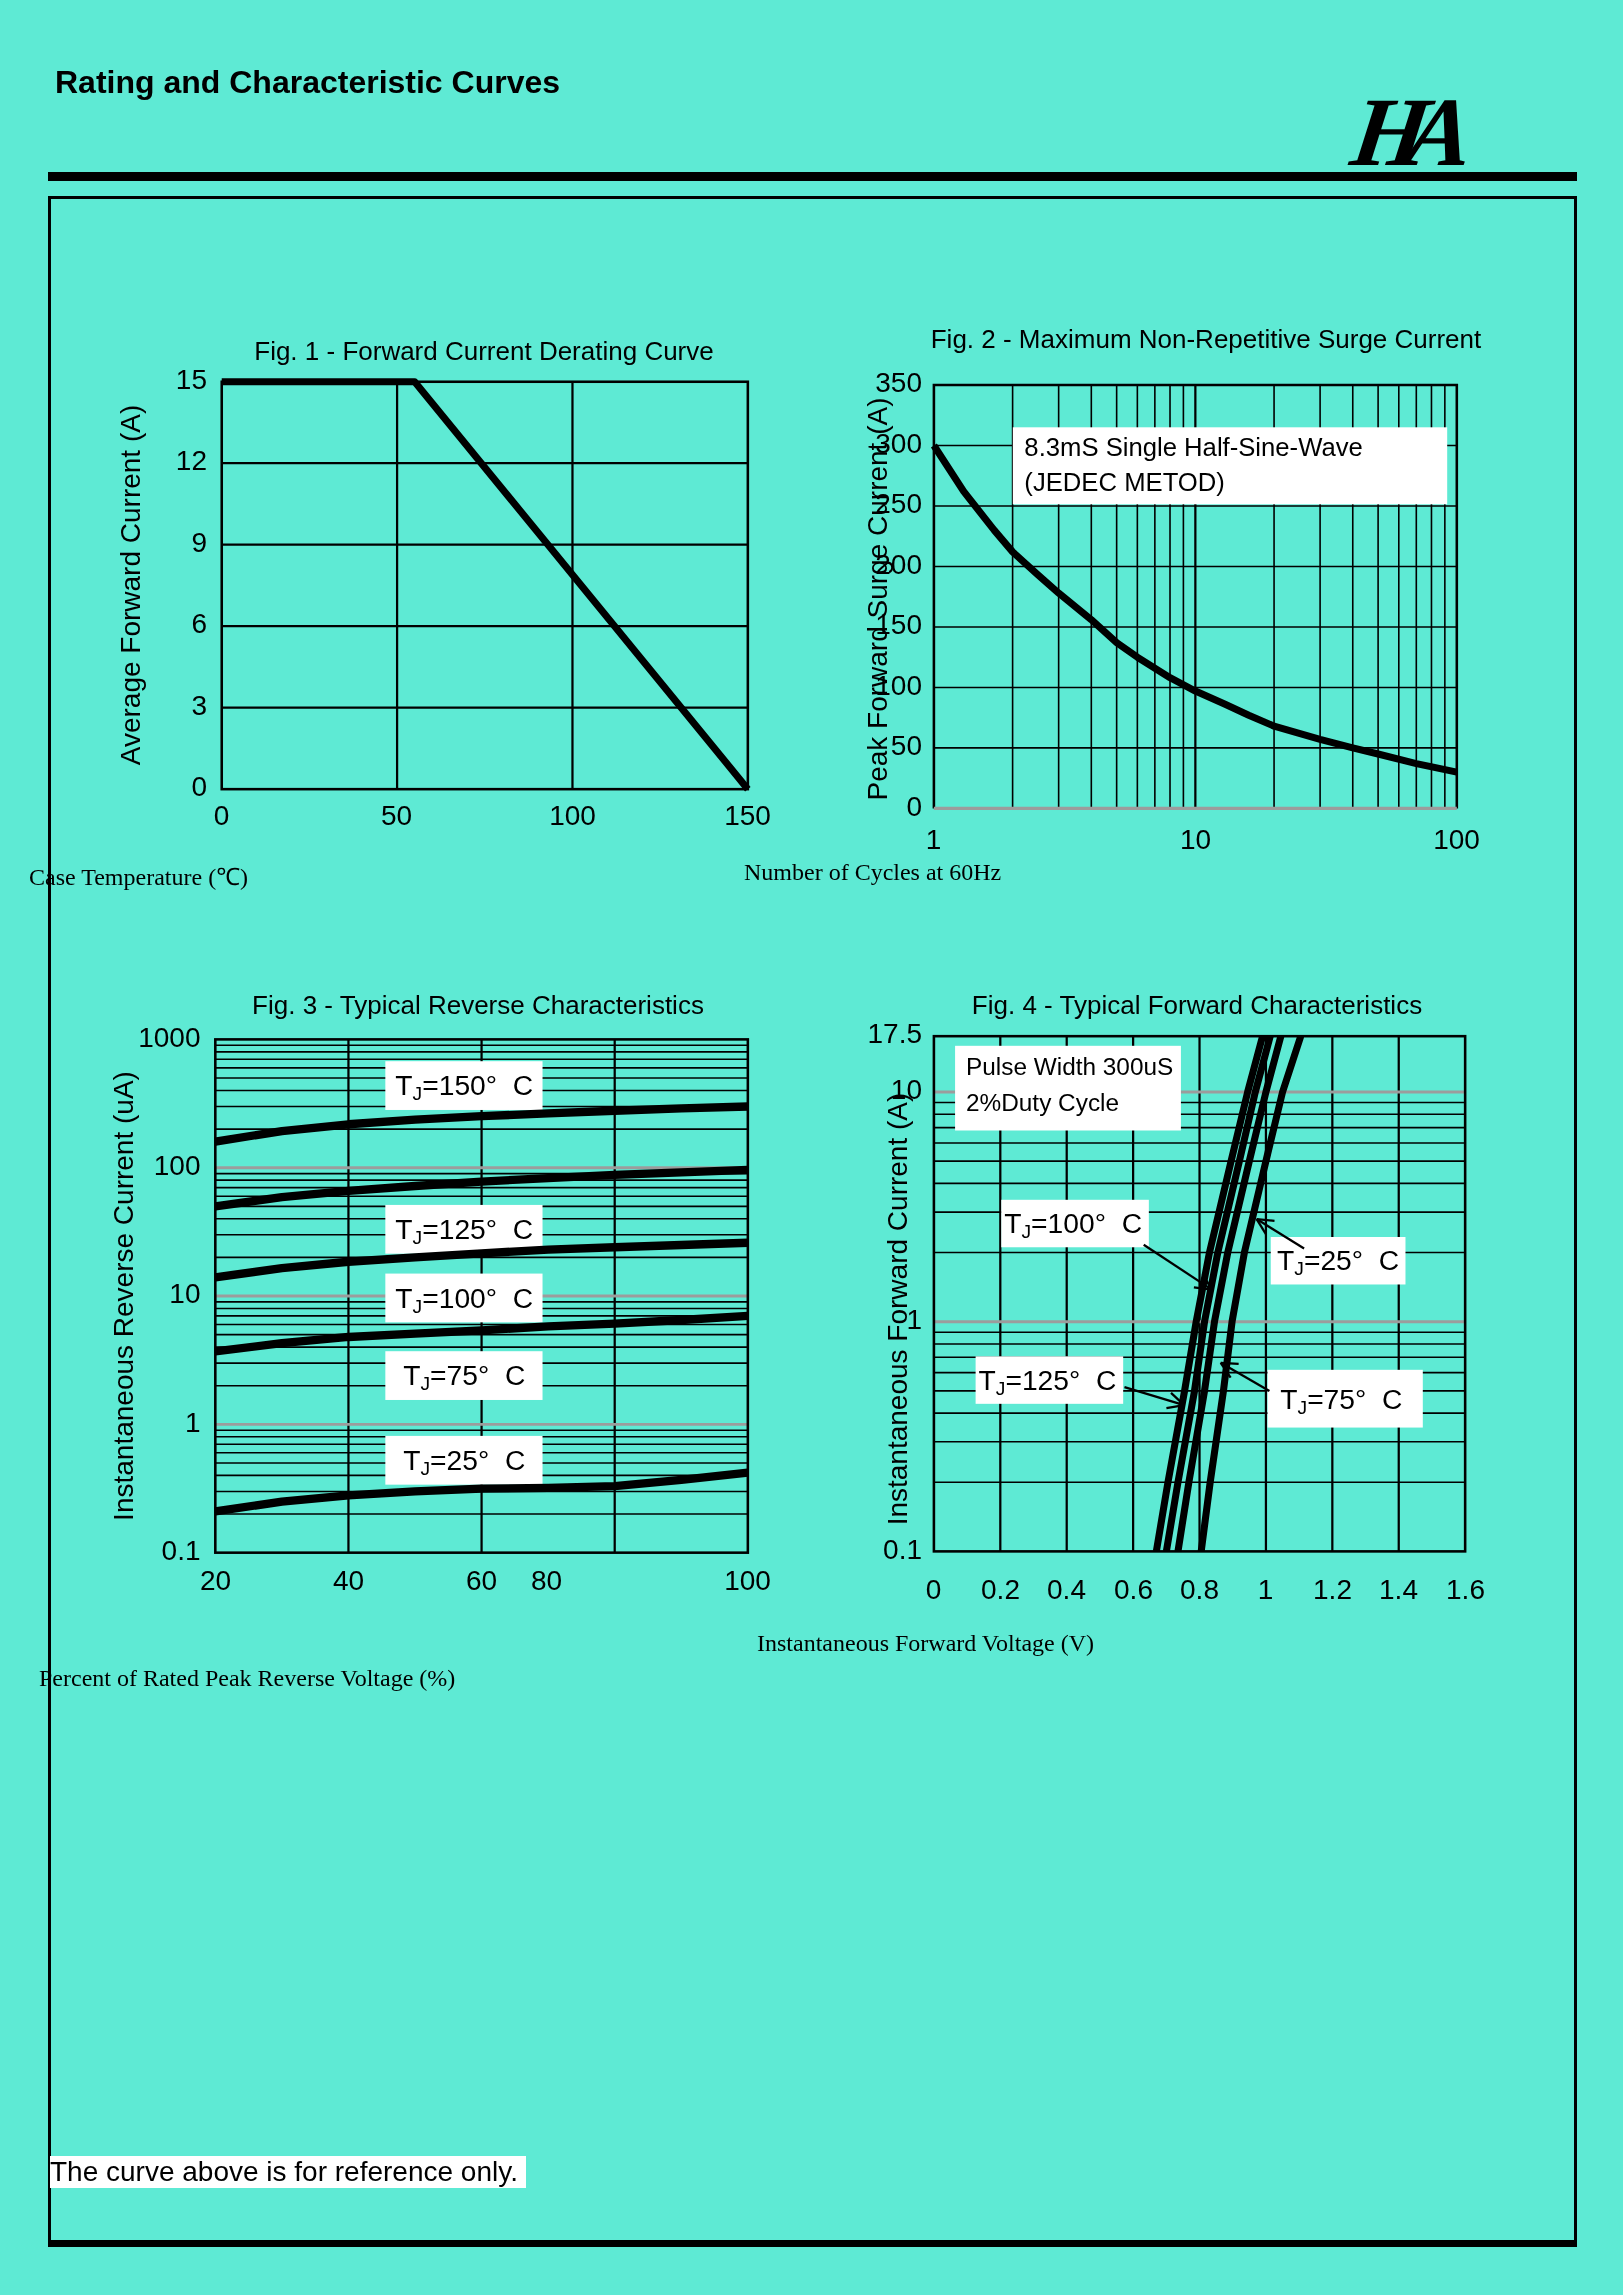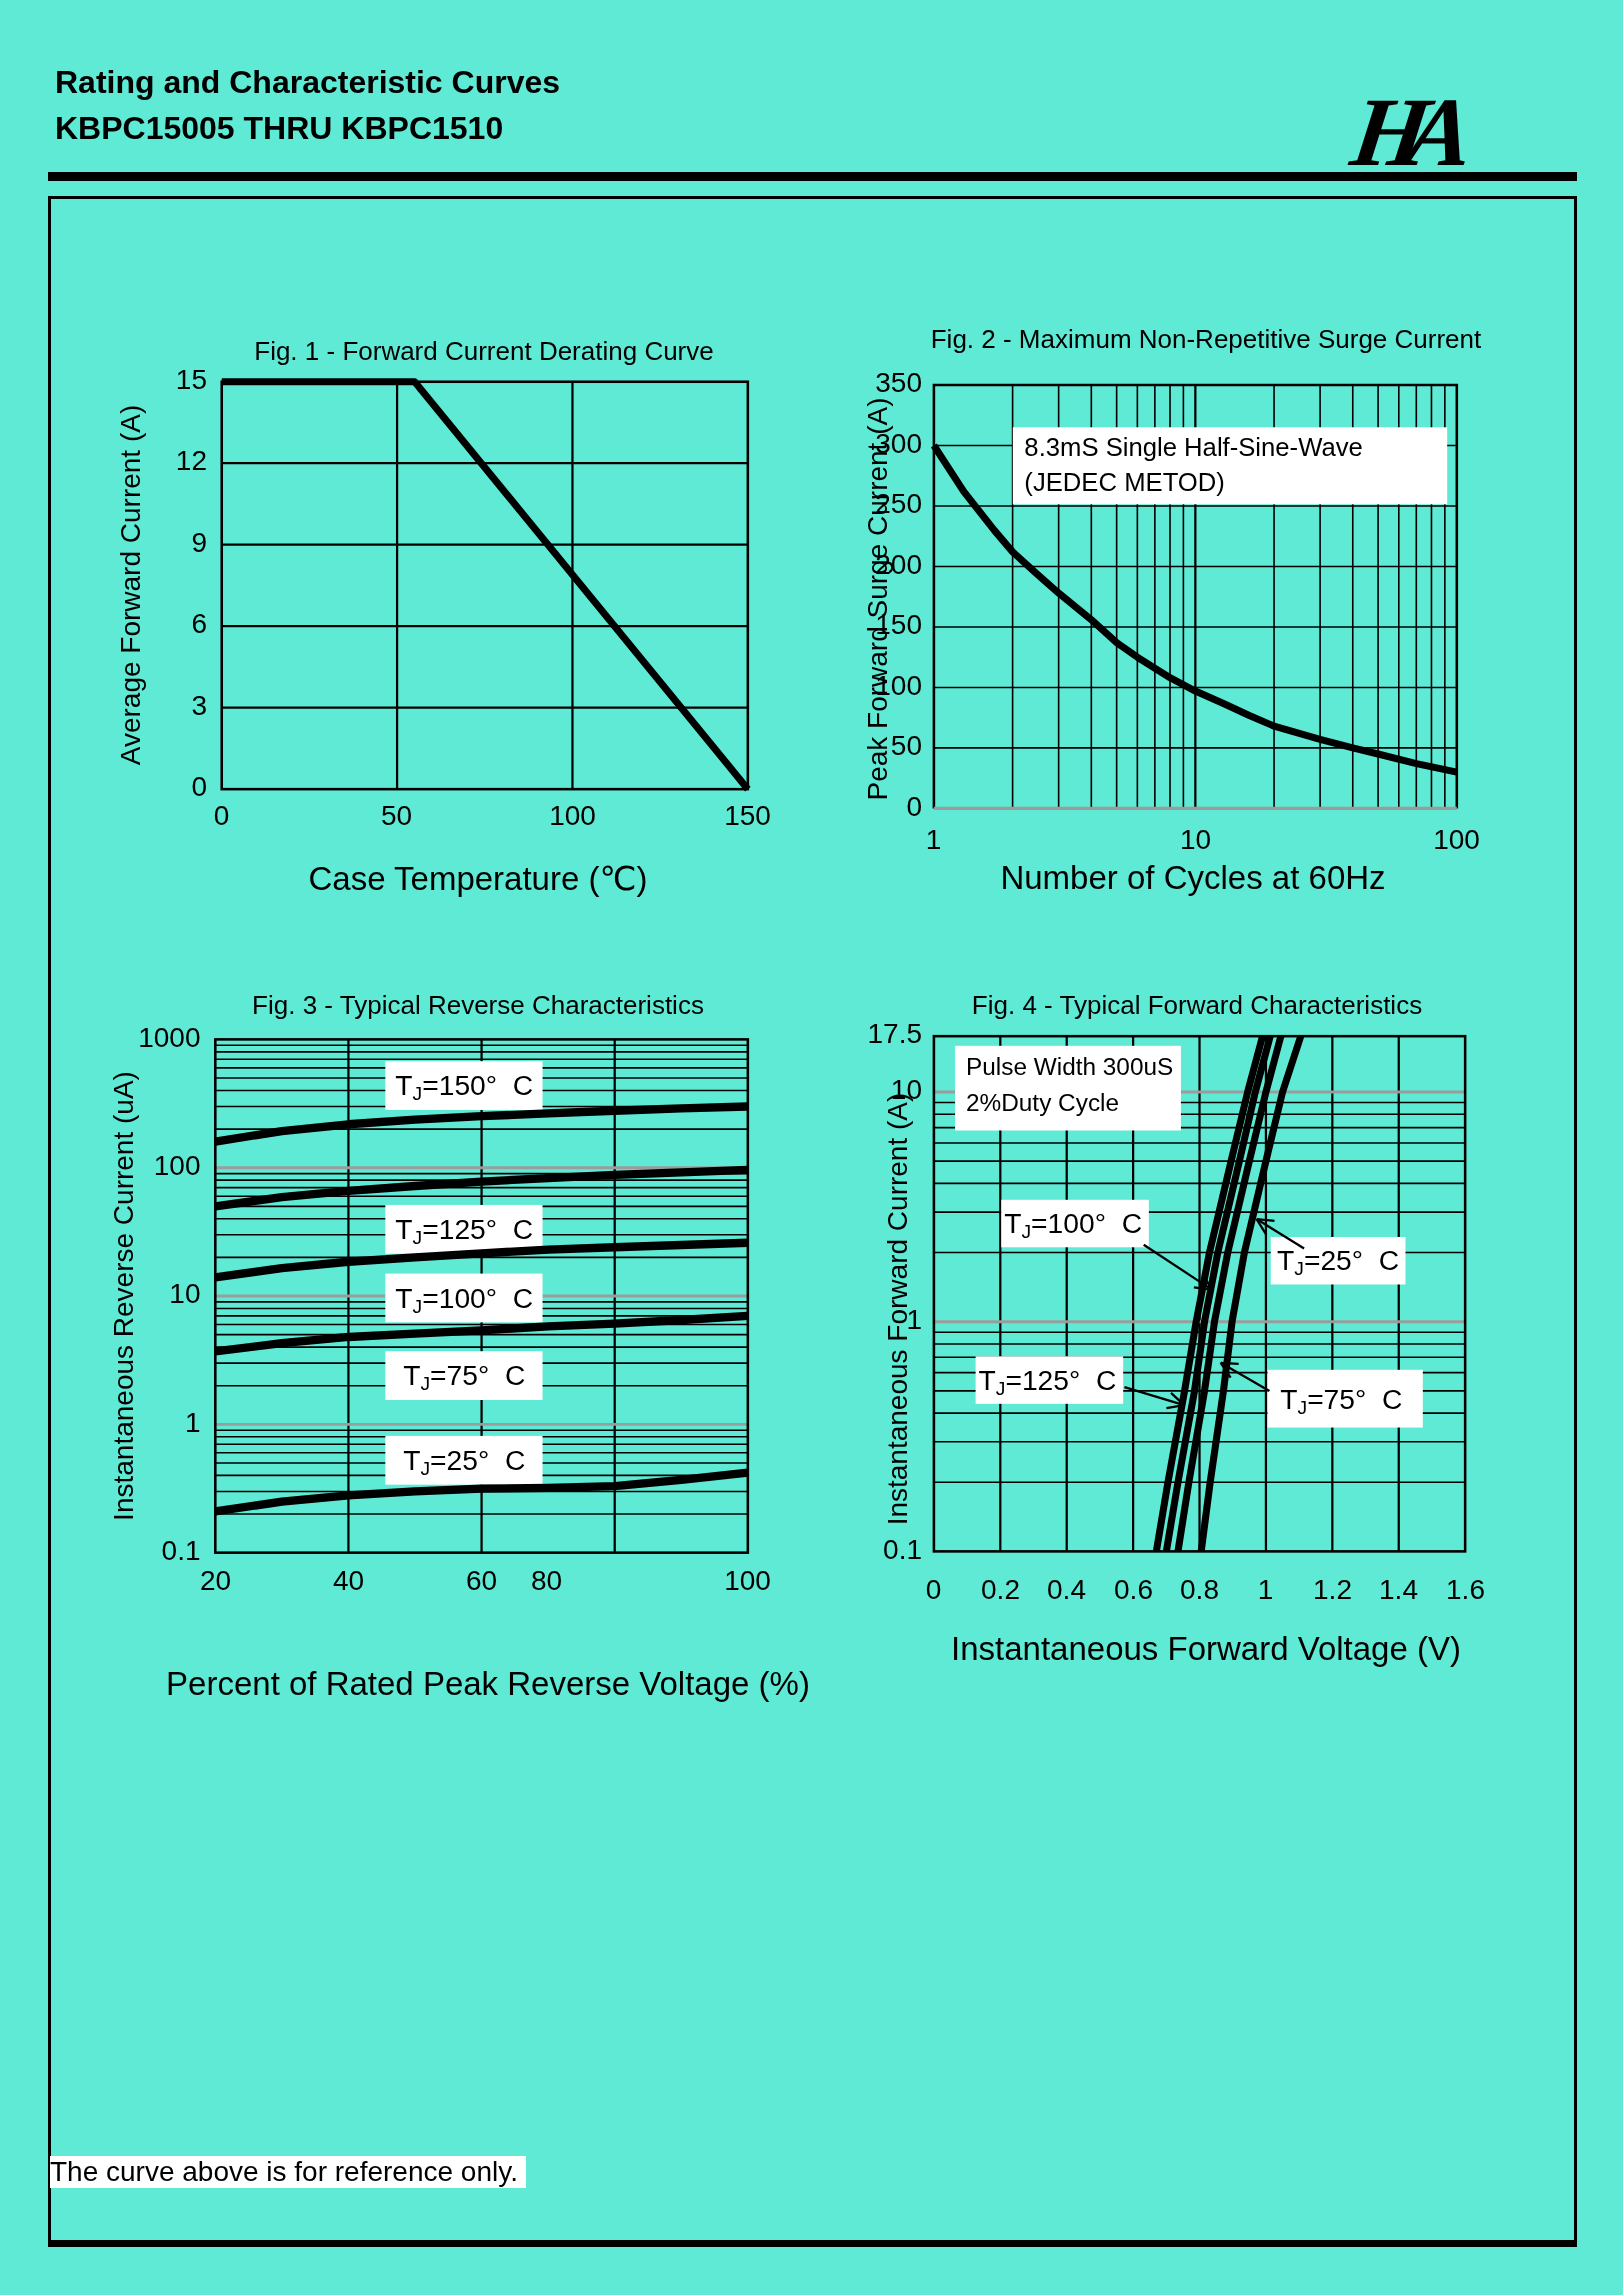--- a/index.html
+++ b/index.html
@@ -5,35 +5,34 @@
   html,body{margin:0;padding:0;background:#fff;}
   .page{position:relative;width:1624px;height:2295px;background:#5eead4;overflow:hidden;
         font-family:"Liberation Sans","DejaVu Sans",sans-serif;color:#000;}
   .hdr-title{position:absolute;left:55px;font-size:32px;font-weight:bold;letter-spacing:0px;white-space:nowrap;}
   .logo{position:absolute;left:1353px;top:76px;font-family:"Liberation Serif","DejaVu Serif",serif;
         font-style:italic;font-weight:bold;font-size:98px;letter-spacing:-0.22em;transform:skewX(-8deg);white-space:nowrap;}
   .hdr-rule{position:absolute;left:48px;top:172px;width:1529px;height:9px;background:#000;}
   .content-box{position:absolute;left:48px;top:196px;width:1529px;height:2051px;box-sizing:border-box;
         border:3.2px solid #000;border-bottom-width:7.7px;}
   .fig-title{position:absolute;width:898px;text-align:center;font-size:26px;white-space:nowrap;}
-  .x-label{position:absolute;width:898px;text-align:center;font-size:33px;white-space:nowrap;}
+  .x-label{position:absolute;width:898px;text-align:left;font-size:24px;white-space:nowrap;font-family:Liberation Serif, serif;}
   .y-label{position:absolute;width:706px;height:36px;text-align:center;font-size:28px;white-space:nowrap;
         transform:translate(-50%,-50%) rotate(-90deg);}
   .tick{position:absolute;font-size:28px;line-height:1.15;white-space:nowrap;}
   .footer-note{position:absolute;left:50px;top:2156px;font-size:28px;white-space:nowrap;background:#fff;padding-right:7.7px;}
   #chart-canvas{position:absolute;left:0;top:0;}
   svg text{font-family:"Liberation Sans","DejaVu Sans",sans-serif;}
 </style>
 </head>
 <body>
 
 <div class="page">
 
   <div class="hdr-title" style="top:64px;">Rating and Characteristic Curves</div>
-  <div class="hdr-title" style="top:110px;">KBPC15005 THRU KBPC1510</div>
   <div class="logo">HA</div>
   <div class="hdr-rule"></div>
   <div class="content-box"></div>
 
   <svg id="chart-canvas" width="1624" height="2295" viewBox="0 0 2530 3577">
       <g>
         <line x1="618.3333333333333" y1="595" x2="618.3333333333333" y2="1230" stroke="#000000" stroke-width="3.5"></line>
         <line x1="891.6666666666666" y1="595" x2="891.6666666666666" y2="1230" stroke="#000000" stroke-width="3.5"></line>
         <line x1="345" y1="1103" x2="1165" y2="1103" stroke="#000000" stroke-width="3.5"></line>
         <line x1="345" y1="976" x2="1165" y2="976" stroke="#000000" stroke-width="3.5"></line>

